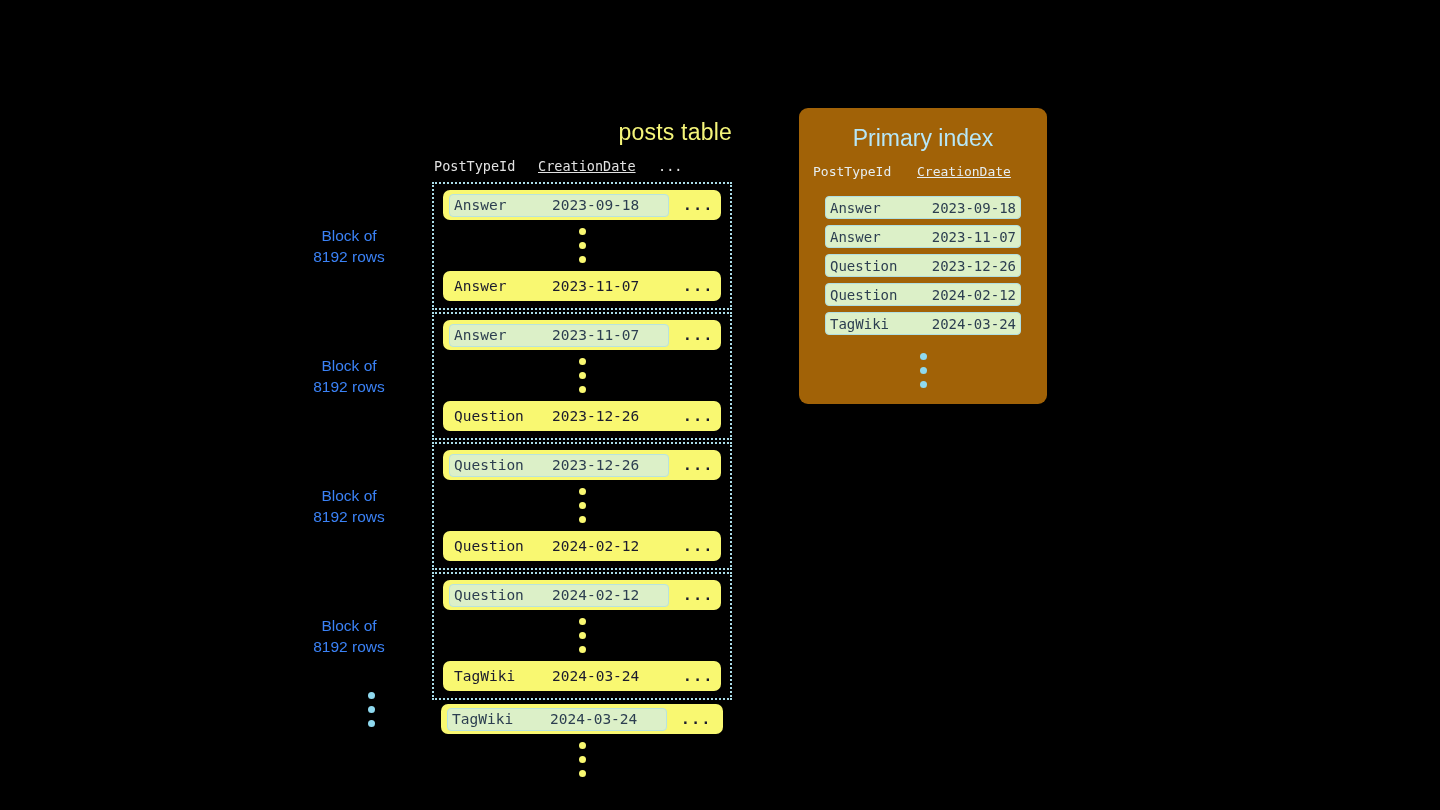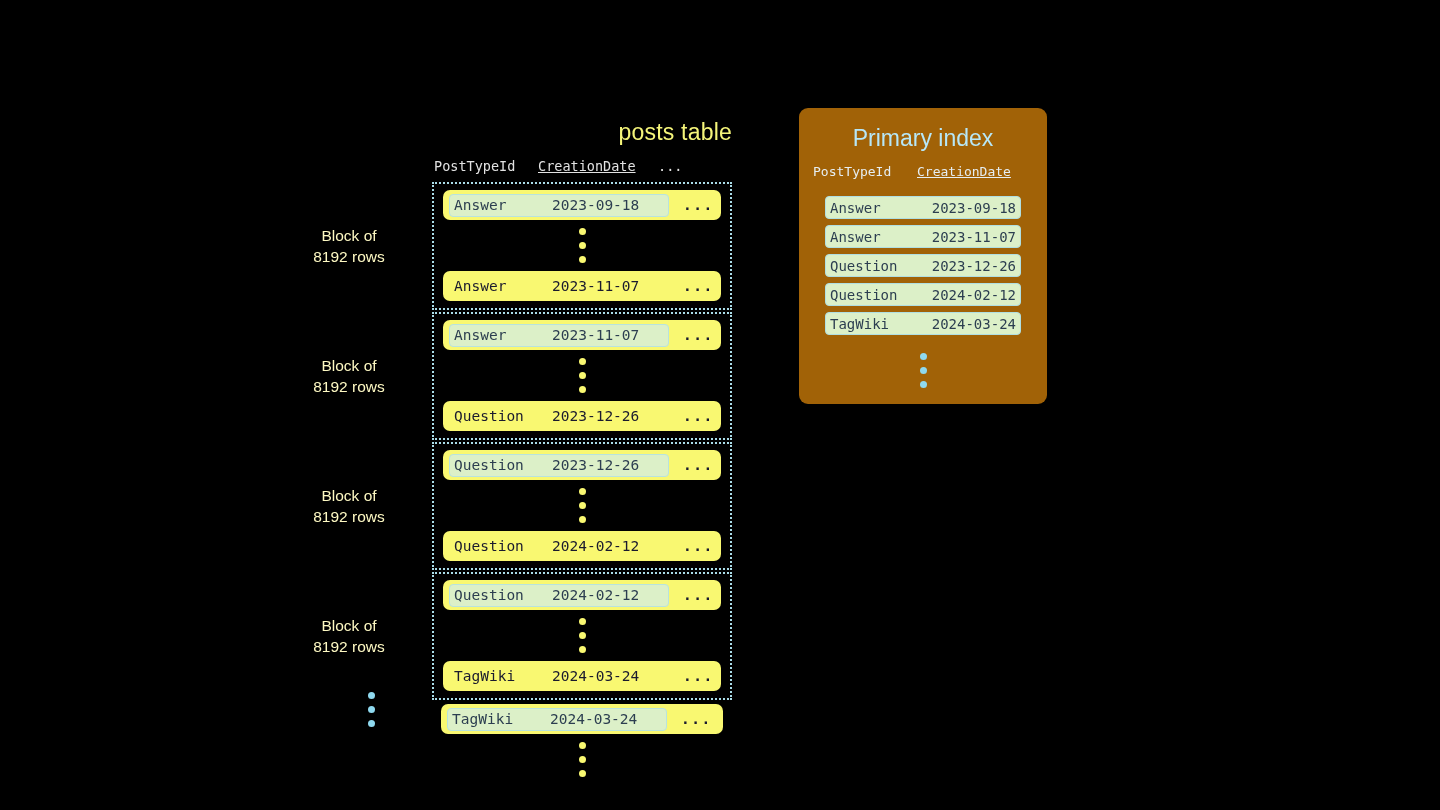--- a/index.html
+++ b/index.html
@@ -113,21 +113,21 @@
 
   
   .block-label {
     position: absolute;
     right: 100%;
     top: 50%;
     transform: translateY(-50%);
     margin-right: 20px;
     width: 130px;
     text-align: center;
-    color: #fef9c3;
+    color: #3b82f6;
     font-size: 15.5px;
     line-height: 21px;
     white-space: pre-line;
   }
 
   
   #posts-tail { padding: 0 9px; margin-top: 4px; }
 
   
   #rows-continue-dots {

